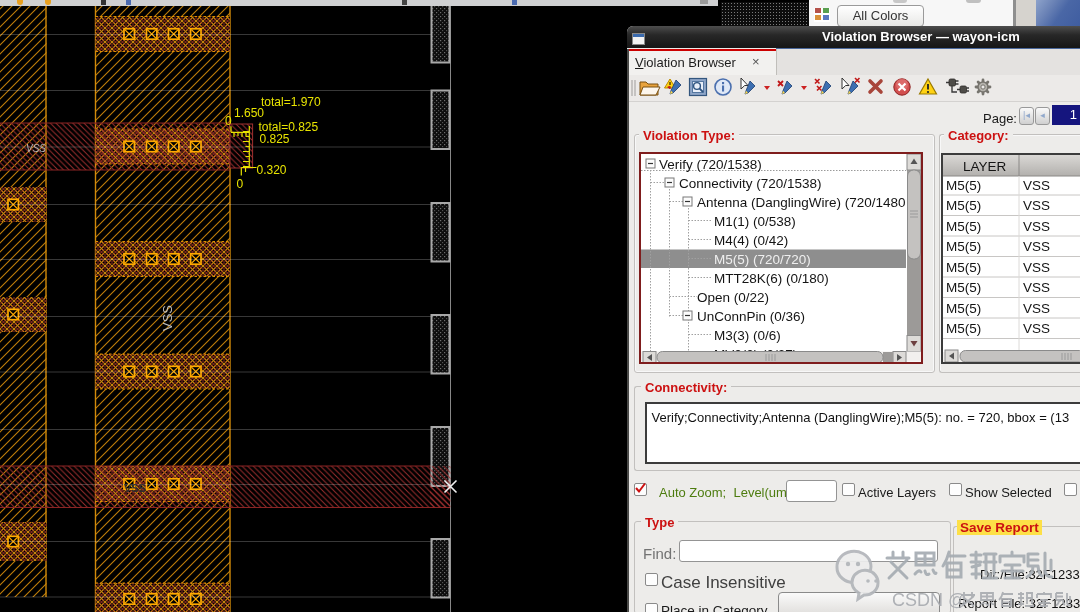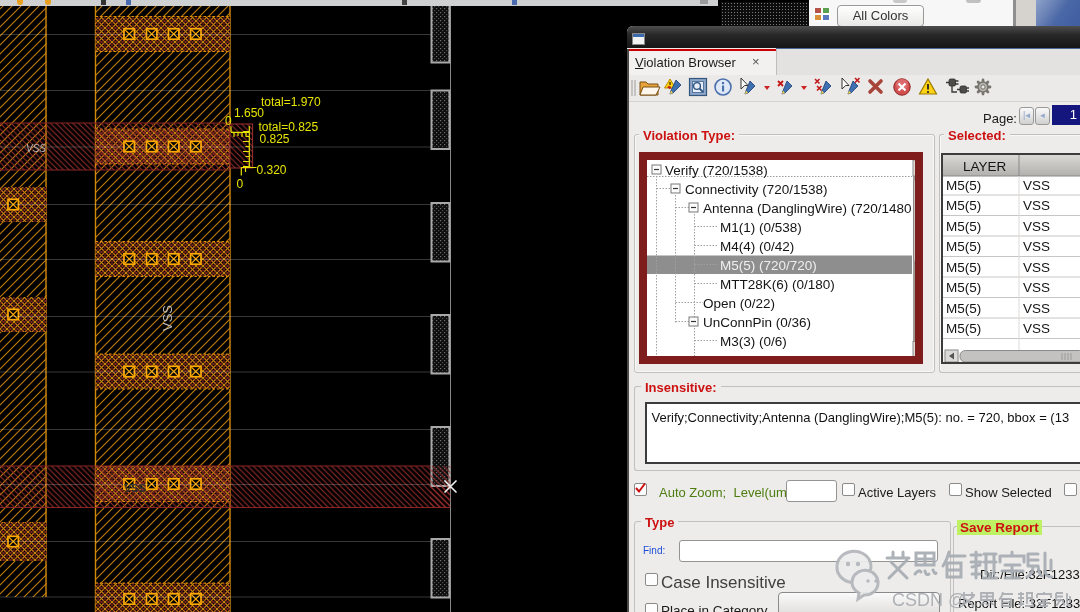--- a/index.html
+++ b/index.html
@@ -177,20 +177,22 @@
 
 <div id="dlg" class="abs" style="left:627px;top:26px;width:453px;height:586px;background:#edecea;border-radius:6px 0 0 0">
   <div class="abs" style="left:0;top:23px;width:2px;height:563px;background:#4a4a48;z-index:30"></div>
 
   <div class="abs" style="left:0;top:0;width:453px;height:22px;border-radius:6px 0 0 0;
        background:linear-gradient(#4e4e4e,#282828 40%,#161616);"></div>
   <div class="abs" style="left:149px;top:21.5px;width:304px;height:1.5px;background:#4a689c"></div>
   <div class="abs" style="left:5px;top:7px;width:11px;height:10px;background:#f2f2f2;border:0.5px solid #888">
       <div style="width:11px;height:3px;background:#3a6aad"></div>
     </div>
+  <div class="abs" style="left:195px;top:2px;height:18px;color:#fff;font-size:13px;font-weight:bold;
+       white-space:nowrap;line-height:18px">Violation Browser — wayon-icm</div>
 
   <div class="abs" style="left:0;top:23px;width:453px;height:26px;background:#e4e2e0;border-bottom:1px solid #bcbab8"></div>
   <div class="abs" style="left:0;top:23px;width:149px;height:27px;background:#f2f1ef;border-right:1px solid #c0beba"></div>
   <div class="abs" style="left:0;top:23px;width:149px;height:2px;background:#cc0000"></div>
   <div class="abs" style="left:8px;top:29px;font-size:13px;color:#1c1c1c"><span style="text-decoration:underline">V</span>iolation Browser</div>
   <div class="abs" style="left:125px;top:28px;font-size:13px;color:#555">×</div>
 
   <div class="abs" style="left:0;top:49px;width:453px;height:26px;background:#eceae8;border-bottom:1px solid #d4d2d0"></div>
   <svg class="abs" style="left:0;top:49px" width="453" height="26">
 
@@ -284,23 +286,23 @@
   </svg>
 
   <div class="abs" style="left:356px;top:85px;font-size:13px;color:#1a1a1a">Page:</div>
   <div class="abs" style="left:392px;top:81px;width:13px;height:16px;background:linear-gradient(#fafafa,#d0d0d0);border:1px solid #999;border-radius:3px;color:#90a8cc;font-size:9px;text-align:center;line-height:15px">|◂</div>
   <div class="abs" style="left:408px;top:81px;width:13px;height:16px;background:linear-gradient(#fafafa,#d0d0d0);border:1px solid #999;border-radius:3px;color:#90a8cc;font-size:9px;text-align:center;line-height:15px">◂</div>
   <div class="abs" style="left:425px;top:79px;width:28px;height:20px;background:#15157e;color:#fff;font-size:13px;text-align:right;line-height:20px;padding-right:3px;box-sizing:border-box">1</div>
 
   <div class="abs" style="left:6.5px;top:108px;width:299px;height:237px;border:1px solid #c2c0be;border-radius:3px;box-shadow:inset 0 0 0 1px #f8f8f8"></div>
   <div class="abs" style="left:12px;top:102px;background:#edecea;padding:0 4px;font-size:13px;font-weight:bold;color:#cc1111">Violation Type:</div>
   <div class="abs" style="left:312px;top:108px;width:141px;height:237px;border:1px solid #c2c0be;border-radius:3px 0 0 3px;border-right:none;box-shadow:inset 1px 1px 0 0 #f8f8f8"></div>
-  <div class="abs" style="left:317px;top:102px;background:#edecea;padding:0 4px;font-size:13px;font-weight:bold;color:#cc1111">Selected:</div>
-
-  <div class="abs" style="left:12px;top:126px;width:284px;height:211.5px;background:#fff;border:8px solid #7f1d1d;box-sizing:border-box;overflow:hidden">
+  <div class="abs" style="left:317px;top:102px;background:#edecea;padding:0 4px;font-size:13px;font-weight:bold;color:#cc1111">Category:</div>
+
+  <div class="abs" style="left:12px;top:126px;width:284px;height:211.5px;background:#fff;border:2px solid #7f1d1d;box-sizing:border-box;overflow:hidden">
     <svg width="280" height="207.5" style="position:absolute;left:0;top:0">
 
       <rect x="0" y="95.5" width="265" height="18.5" fill="#8e8e8e"></rect>
 
       <path d="M0,16.5 H265" stroke="#9a9a9a" stroke-width="1" stroke-dasharray="1.5,1.5"></path>
 
       <g stroke="#a0a0a0" stroke-width="1" stroke-dasharray="1.5,1.5" fill="none">
         <path d="M9.5,16 V207 M9.5,28.5 H24"></path>
         <path d="M28.5,35 V163 M28.5,47.5 H42 M28.5,142.5 H56 M28.5,161.5 H42"></path>
         <path d="M47.5,54 V207 M47.5,66.5 H70 M47.5,85.5 H70 M47.5,104.5 H70 M47.5,123.5 H70"></path>
@@ -404,49 +406,49 @@
         <rect x="0" y="197" width="137" height="10" fill="#f2f0ee"></rect>
         <rect x="2" y="195" width="13" height="12" fill="#dddbd8" stroke="#8a8a8a" stroke-width="1"></rect>
         <path d="M11,197.5 L6,201 L11,204.5 Z" fill="#555"></path>
         <rect x="17" y="195.5" width="125" height="11.5" rx="5.5" fill="#c4c2c0" stroke="#8a8a8a" stroke-width="1"></rect>
         <path d="M119,198 V205 M122,198 V205 M125,198 V205 M128,198 V205" stroke="#9a9a9a" stroke-width="1"></path>
       </g>
     </svg>
   </div>
 
   <div class="abs" style="left:6.5px;top:360px;width:446.5px;height:83px;border:1px solid #c2c0be;border-radius:3px 0 0 3px;border-right:none"></div>
-  <div class="abs" style="left:14px;top:354px;background:#edecea;padding:0 4px;font-size:13px;font-weight:bold;color:#cc1111">Insensitive:</div>
+  <div class="abs" style="left:14px;top:354px;background:#edecea;padding:0 4px;font-size:13px;font-weight:bold;color:#cc1111">Connectivity:</div>
   <div class="abs" style="left:17.5px;top:376px;width:435.5px;height:62px;background:#fff;border:2px solid #3c3c3c;border-right:none;box-sizing:border-box;overflow:hidden">
     <div style="margin:6px 1px 0 5px;font-size:13px;color:#111;white-space:nowrap">Verify;Connectivity;Antenna (DanglingWire);M5(5): no. = 720, bbox = (13</div>
   </div>
 
   <div class="abs" style="left:7px;top:457px;width:11px;height:11px;background:#fdfdfd;border:1px solid #8a8a8a;border-radius:2px"></div>
   <svg class="abs" style="left:6px;top:454px" width="16" height="16">
       <path d="M3,8 L6,11.5 L12,3.5" stroke="#cc1111" stroke-width="2" fill="none"></path>
     </svg>
   <div class="abs" style="left:32px;top:459px;font-size:13px;color:#4d7c0f">Auto Zoom;&nbsp; Level(um)</div>
   <div class="abs" style="left:159px;top:454px;width:49px;height:20px;background:#fff;border:1px solid #949494;border-radius:3px"></div>
   <div class="abs" style="left:214.5px;top:457px;width:11px;height:11px;background:#fdfdfd;border:1px solid #8a8a8a;border-radius:2px"></div>
   <div class="abs" style="left:231px;top:459px;font-size:13px;color:#1a1a1a">Active Layers</div>
   <div class="abs" style="left:322px;top:457px;width:11px;height:11px;background:#fdfdfd;border:1px solid #8a8a8a;border-radius:2px"></div>
   <div class="abs" style="left:338px;top:459px;font-size:13px;color:#1a1a1a">Show Selected</div>
   <div class="abs" style="left:437px;top:457px;width:11px;height:11px;background:#fdfdfd;border:1px solid #8a8a8a;border-radius:2px"></div>
 
   <div class="abs" style="left:6.5px;top:495px;width:315px;height:91px;border:1px solid #c2c0be;border-radius:3px"></div>
   <div class="abs" style="left:14px;top:489px;background:#edecea;padding:0 4px;font-size:13px;font-weight:bold;color:#cc1111">Type</div>
-  <div class="abs" style="left:16px;top:519px;font-size:10px;color:#1d4ed8">Find:</div>
+  <div class="abs" style="left:16px;top:519px;font-size:15px;color:#737373">Find:</div>
   <div class="abs" style="left:52px;top:514px;width:259px;height:22px;background:#fff;border:1px solid #949494;border-radius:3px;box-sizing:border-box"></div>
   <div class="abs" style="left:18px;top:547px;width:11px;height:11px;background:#fdfdfd;border:1px solid #8a8a8a;border-radius:2px"></div>
   <div class="abs" style="left:34px;top:547px;font-size:17px;color:#404040">Case Insensitive</div>
   <div class="abs" style="left:18px;top:577px;width:11px;height:11px;background:#fdfdfd;border:1px solid #8a8a8a;border-radius:2px"></div>
   <div class="abs" style="left:34px;top:577px;font-size:13.5px;color:#1a1a1a">Place in Category</div>
   <div class="abs" style="left:151px;top:566px;width:160px;height:24px;background:linear-gradient(#fafafa,#dddbd8);border:1px solid #8a8a8a;border-radius:4px"></div>
 
   <div class="abs" style="left:325.5px;top:500px;width:127.5px;height:86px;border:1px solid #c2c0be;border-radius:3px 0 0 3px;border-right:none"></div>
-  <div class="abs" style="left:330px;top:494px;background:#bef264;padding:0 3px;font-size:13.5px;font-weight:bold;color:#cc1111">Save Report</div>
+  <div class="abs" style="left:330px;top:494px;background:#fde047;padding:0 3px;font-size:13.5px;font-weight:bold;color:#cc1111">Save Report</div>
   <div class="abs" style="left:353px;top:541px;font-size:13px;color:#111;white-space:nowrap">Dir:/File:32F1233</div>
   <div class="abs" style="left:331px;top:570px;font-size:13px;color:#111;white-space:nowrap">Report File: 32F1233</div>
 
   <svg class="abs" style="left:200px;top:510px" width="253" height="76" opacity="0.92">
 
     <g fill="none" stroke="#b2b5ba" stroke-width="3">
       <path d="M10,31 a17,15 0 1 1 24,13 l1,7 -7,-4.5 a17,15 0 0 1 -18,-15.5" fill="#ededed" stroke="#b2b5ba"></path>
       <path d="M51,47 a13,12 0 1 0 -19,10 l-1,6 6,-4 a13,12 0 0 0 14,-12" fill="#ededed"></path>
     </g>
     <g fill="#b2b5ba">

